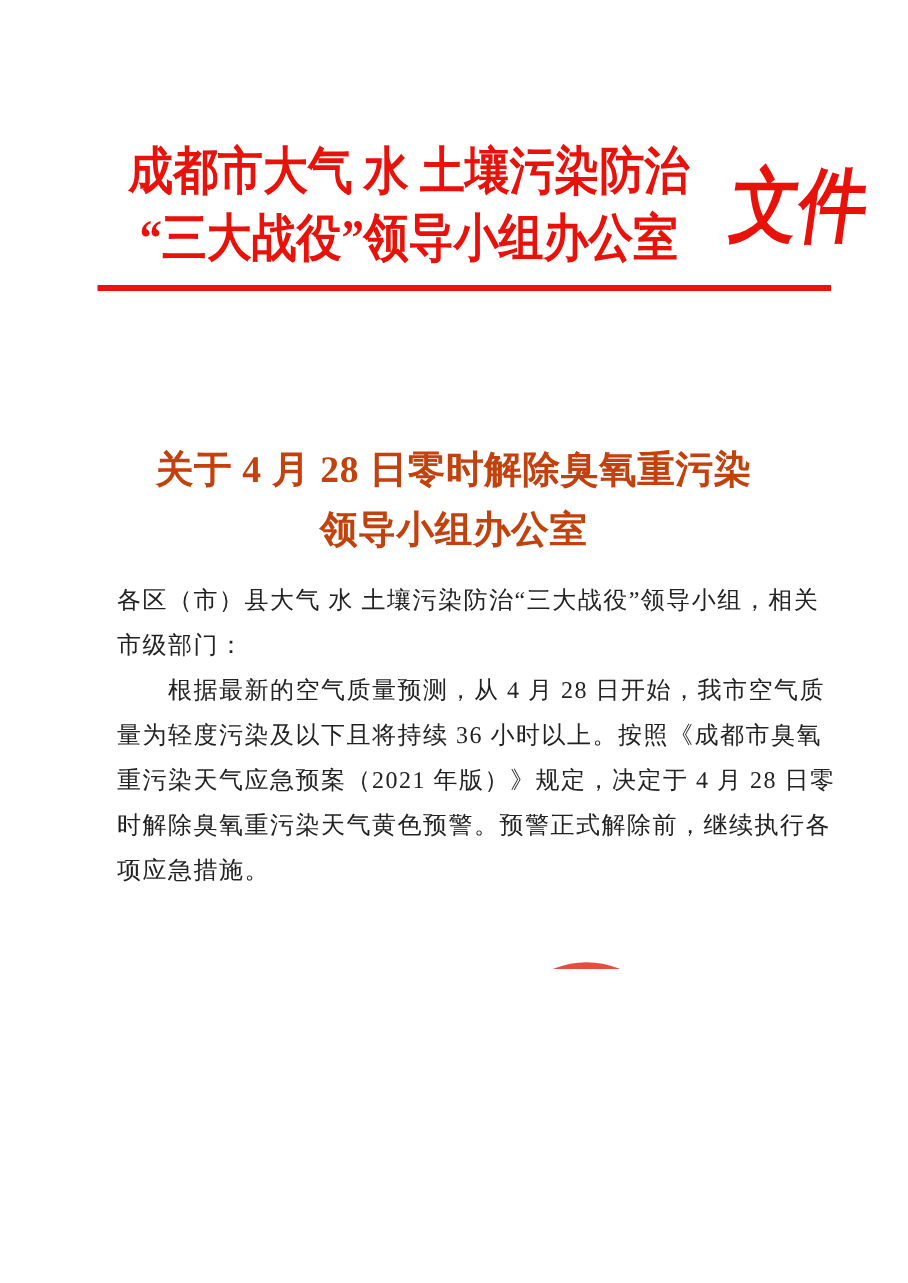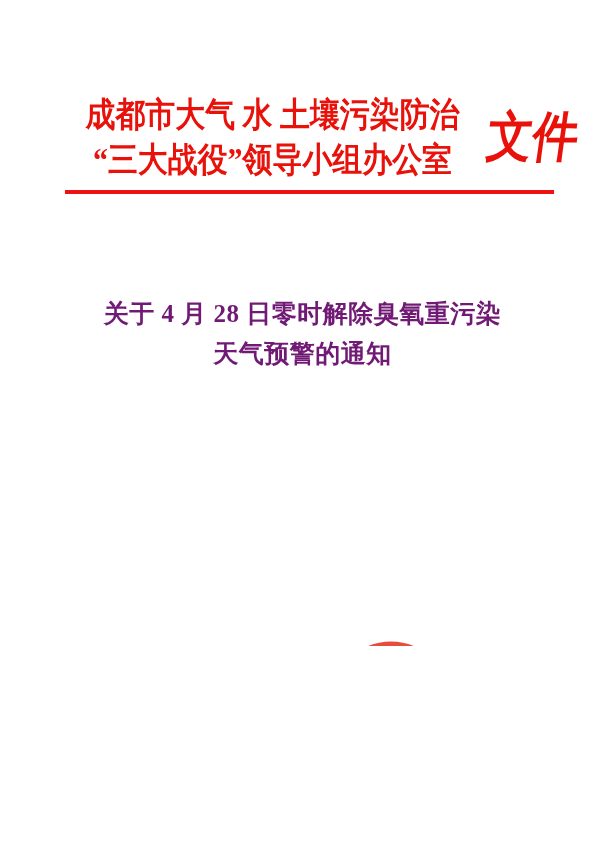--- a/index.html
+++ b/index.html
@@ -43,21 +43,21 @@
   }
   .doc-number{
     position:absolute;top:206px;right:33px;
     font-size:15px;letter-spacing:1px;color:#222;
     white-space:nowrap;
   }
   
   .title{
     position:absolute;top:294px;left:0;right:0;
     text-align:center;
-    font-size:25px;font-weight:bold;color:#701a75;
+    font-size:25px;font-weight:bold;color:#c2410c;
     line-height:40px;letter-spacing:0.5px;
   }
   
   .body-text{
     position:absolute;top:386px;left:78px;right:48px;
     font-size:16px;line-height:30px;letter-spacing:1px;
     color:#222;
   }
   .body-line{white-space:nowrap;}
   .body-line.indent{text-indent:34px;}
@@ -96,23 +96,32 @@
       <div>“三大战役”领导小组办公室</div>
     </div>
     <div class="doc-type">文件</div>
   </div>
 
   <div class="rule-top"></div>
 
 
   <div class="title">
     <div>关于 4 月 28 日零时解除臭氧重污染</div>
-    <div>天气预警的通知</div>
+    <div>领导小组办公室</div>
   </div>
 
+  <div class="body-text">
+    <div class="body-line">各区（市）县大气 水 土壤污染防治“三大战役”领导小组，相关</div>
+    <div class="body-line">市级部门：</div>
+    <div class="body-line indent">根据最新的空气质量预测，从 4 月 28 日开始，我市空气质</div>
+    <div class="body-line">量为轻度污染及以下且将持续 36 小时以上。按照《成都市臭氧</div>
+    <div class="body-line">重污染天气应急预案（2021 年版）》规定，决定于 4 月 28 日零</div>
+    <div class="body-line">时解除臭氧重污染天气黄色预警。预警正式解除前，继续执行各</div>
+    <div class="body-line">项应急措施。</div>
+  </div>
 
   <div class="signature">
     <div>成都市大气 水 土壤污染防治</div>
     <div>“三大战役”领导小组办公室</div>
     <div>2022 年 4 月 27 日</div>
   </div>
 
   <svg class="seal" viewBox="0 0 116 116" aria-hidden="true">
     <circle cx="58" cy="58" r="55" fill="none" stroke="#e23a28" stroke-width="5"></circle>
     <path id="sealArc" d="M 23.6 82.1 A 42 42 0 1 1 92.4 82.1" fill="none"></path>

